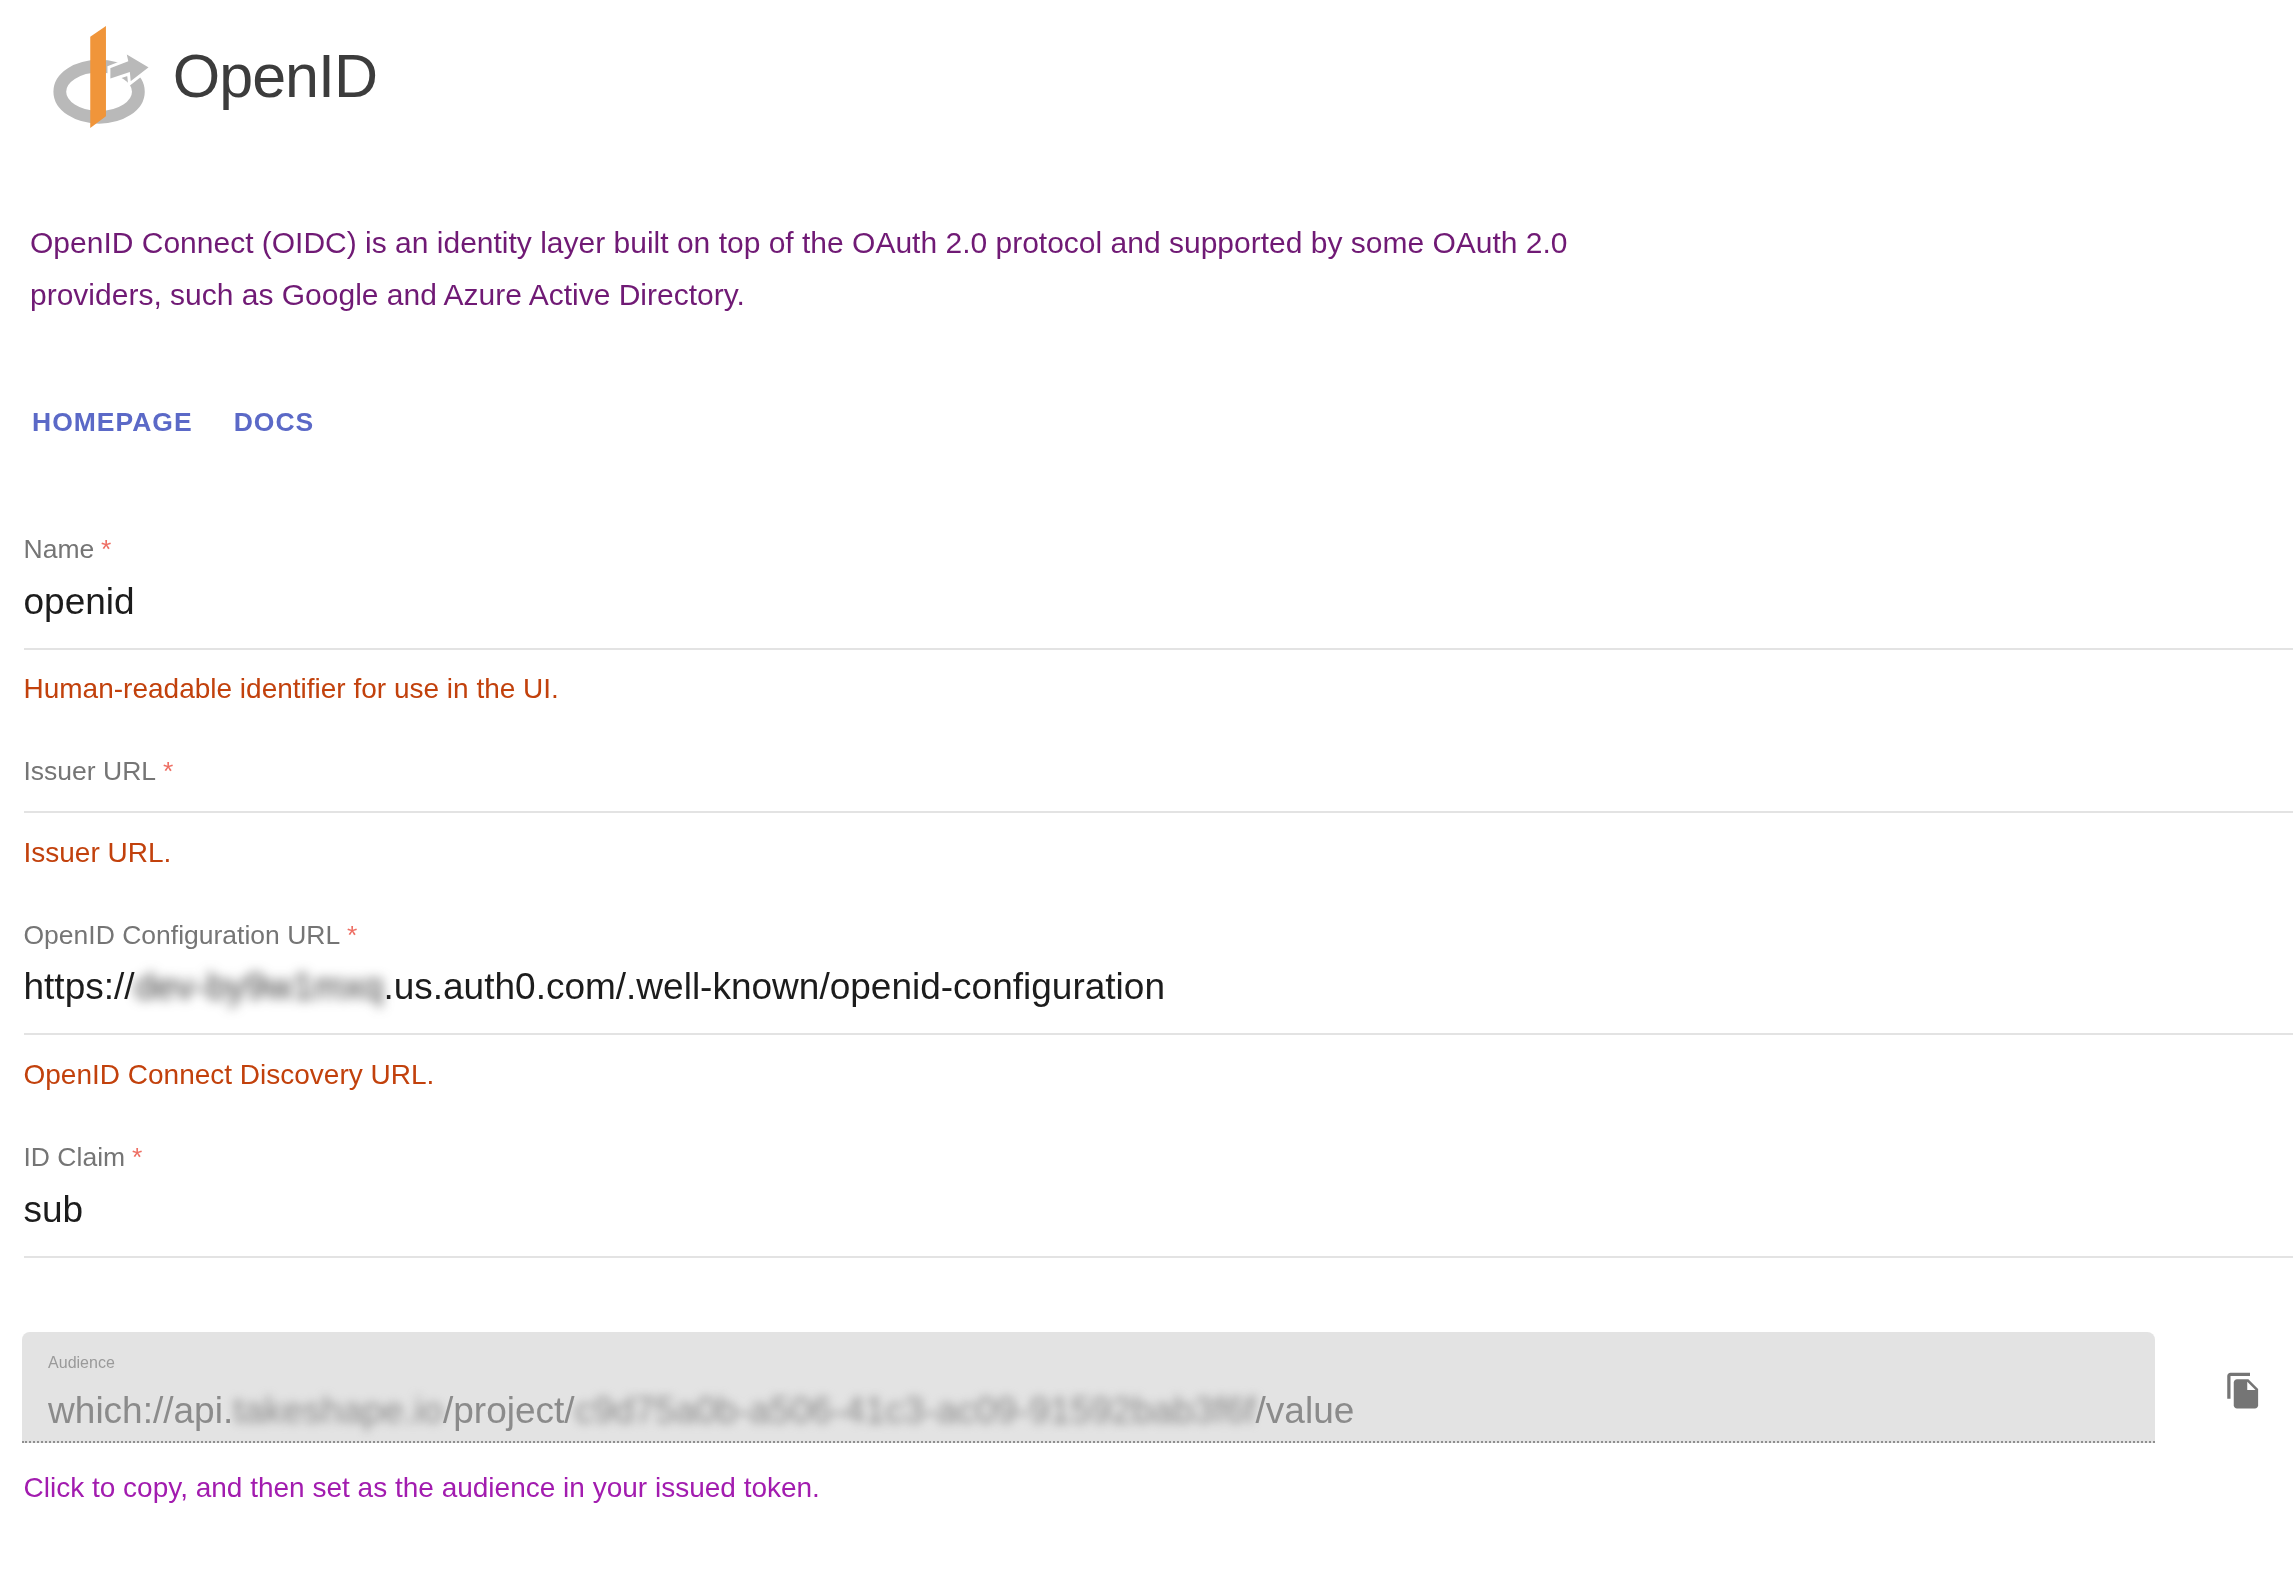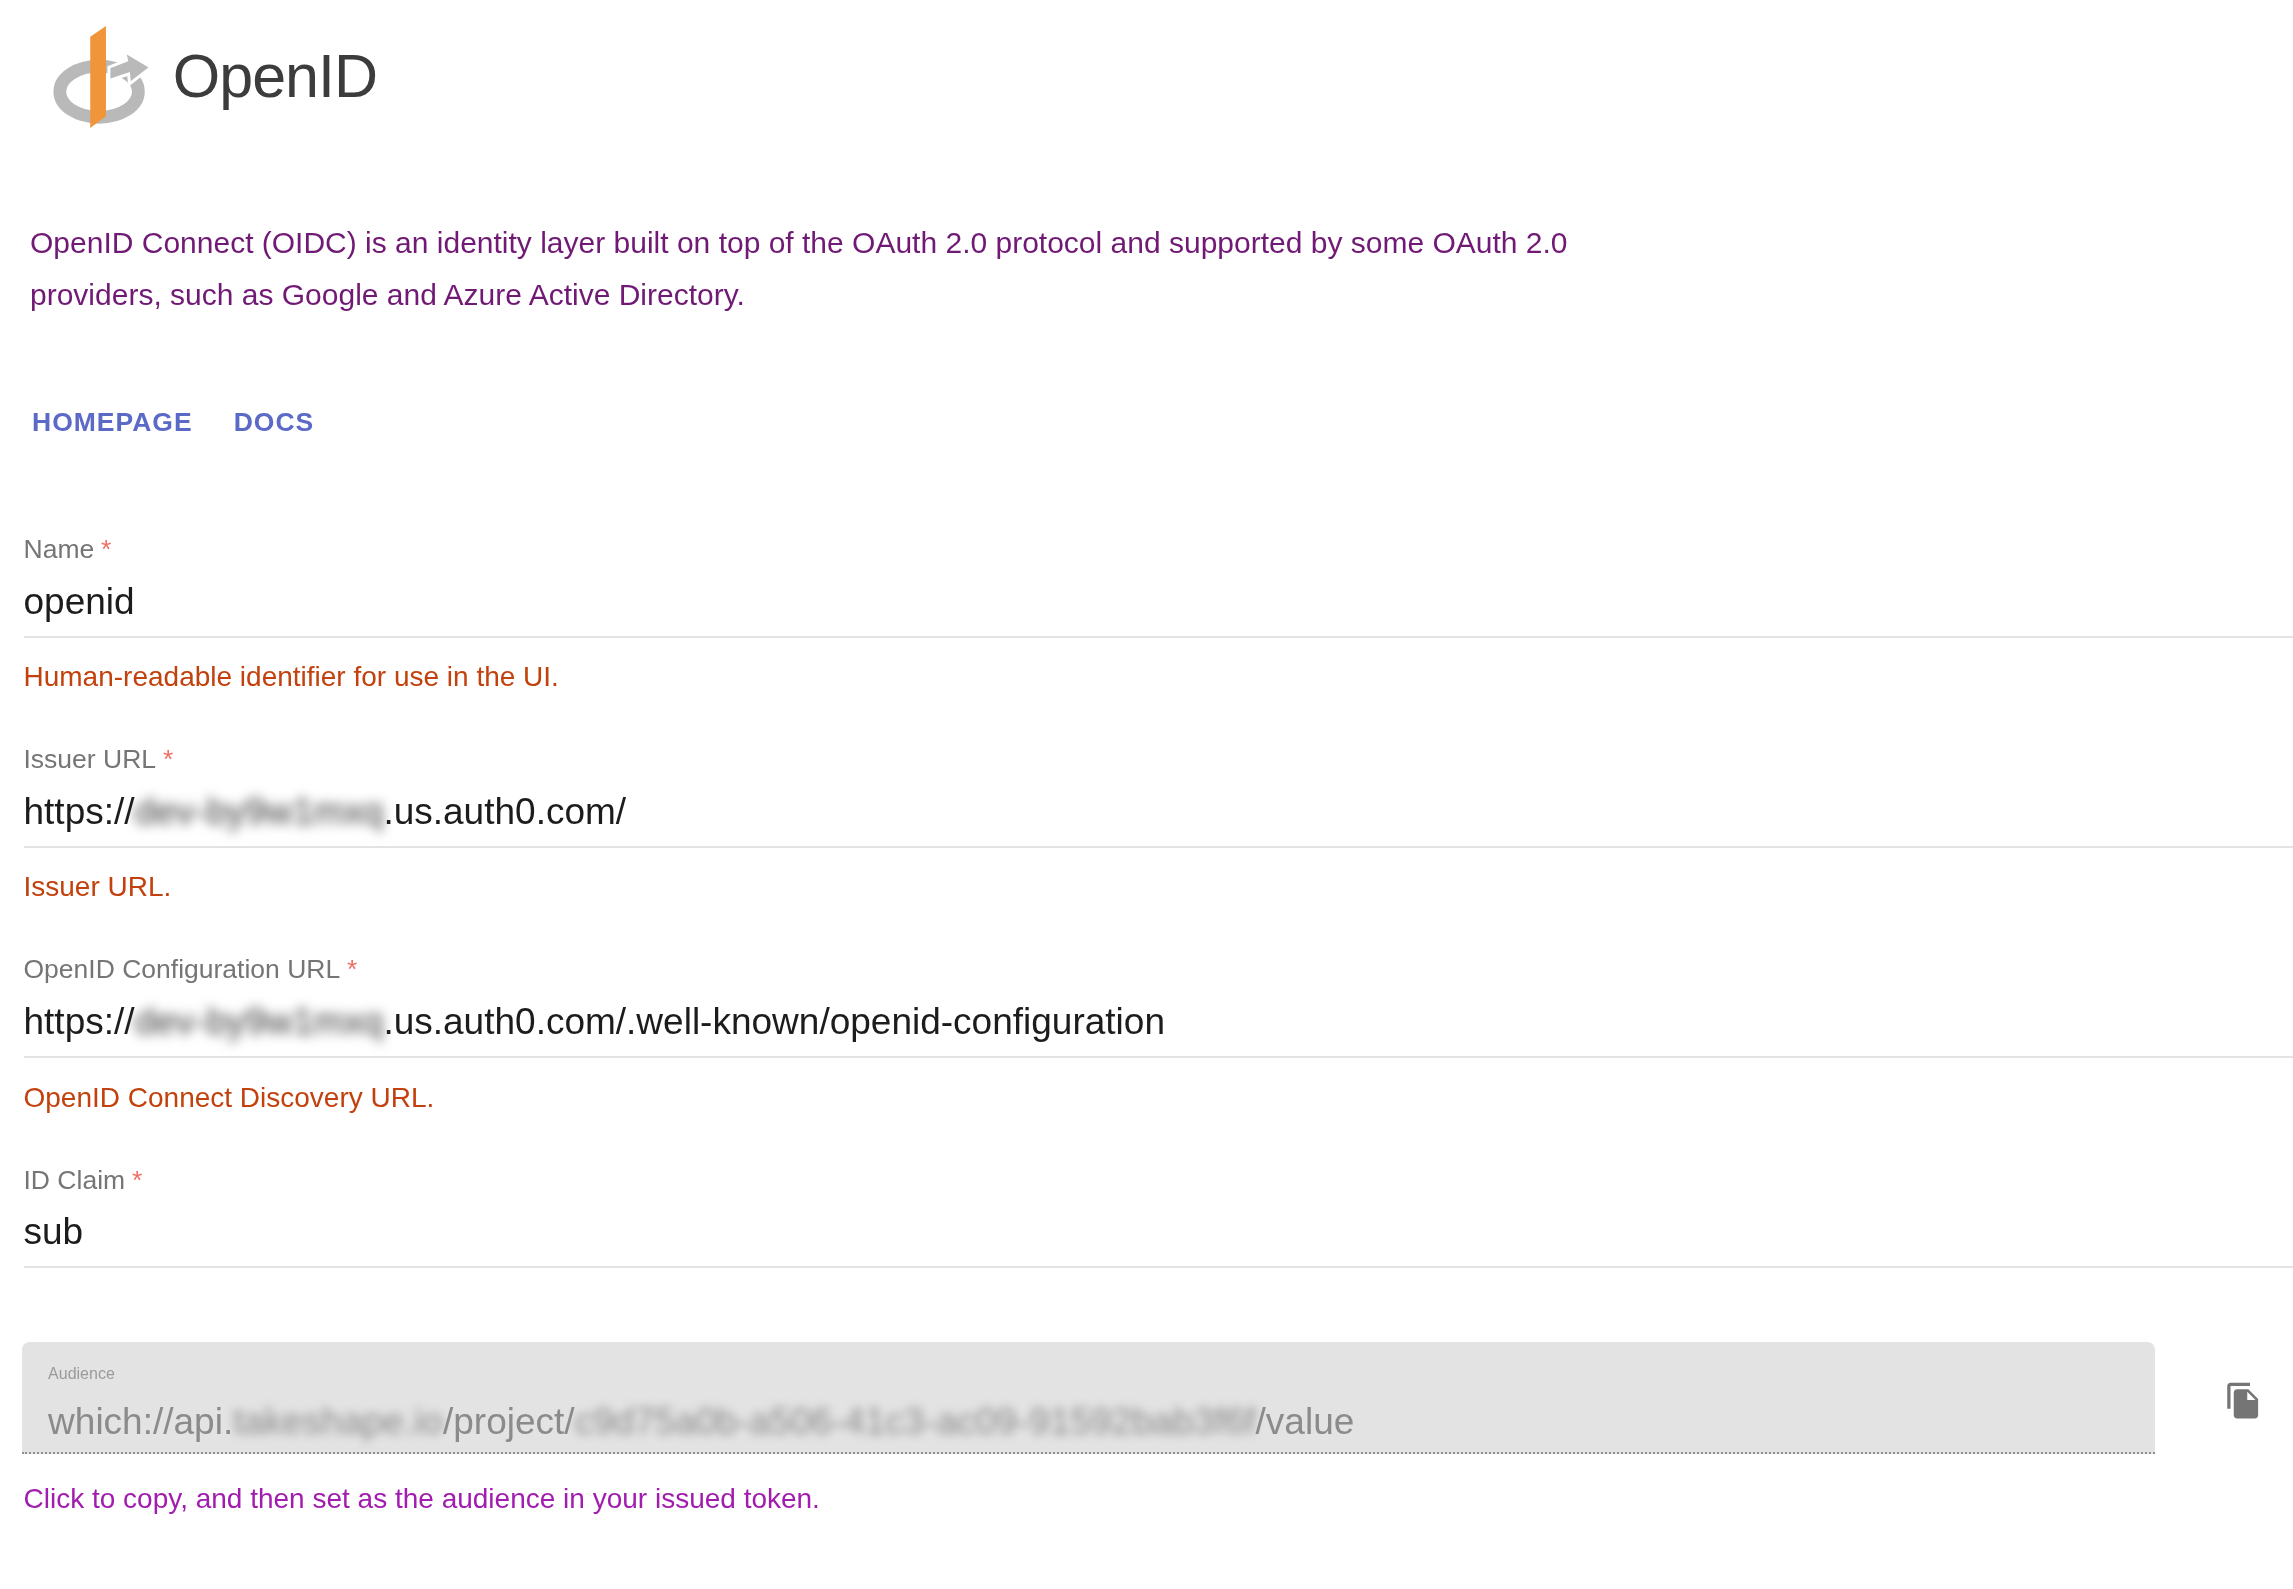--- a/index.html
+++ b/index.html
@@ -16,21 +16,21 @@
   .description span { display:block; }
 
   
   .links { display:flex; gap:41px; margin:86px 0 0 32px;align-items:flex-end; }
   .link { font-size:26.5px; font-weight:700; color:#5b69c7; letter-spacing:1px;
           text-decoration:none; cursor:pointer; }
 
   
   .form { margin-top:96px; }
   .field + .field { margin-top:51px; }
-  .field-main { margin-left:23.5px; border-bottom:2px solid #e3e3e3; padding-bottom:13px; }
+  .field-main { margin-left:23.5px; border-bottom:2px solid #e3e3e3; padding-bottom:25px; }
   .field-label { font-size:26.5px; color:#757575; line-height:30px; }
   .req { color:#ee6e63; margin-left:6.9px; }
   .field-value { margin-top:15.7px; font-size:37px; color:#1c1c1c; line-height:43px; white-space:nowrap; }
   .redacted-dark { filter:blur(5.9px); color:#3a3a3a; }
   .field-helper { margin:23.5px 23.5px 0; font-size:28px; color:#c2410c; line-height:32px; }
   .field-helper b { font-weight:700; }
 
   
   .audience-row { position:relative; margin:74px 0 0 21.6px; }
   .audience-box { width:2133px; background:#e3e3e3; border-radius:7.8px 7.8px 0 0;
@@ -71,21 +71,20 @@
     <div class="field-main">
       <div class="field-label"><span>Name</span><span class="req">*</span></div>
       <div class="field-value">openid</div>
     </div>
     <div class="field-helper">Human-readable identifier for use in the UI.</div>
   </div>
 
   <div class="field">
     <div class="field-main">
       <div class="field-label"><span>Issuer URL</span><span class="req">*</span></div>
-      <div class="field-value"><span>https://</span><span class="redacted-dark">dev-by9w1mxq</span><span>.us.auth0.com/</span></div>
     </div>
     <div class="field-helper">Issuer URL.</div>
   </div>
 
   <div class="field">
     <div class="field-main">
       <div class="field-label"><span>OpenID Configuration URL</span><span class="req">*</span></div>
       <div class="field-value"><span>https://</span><span class="redacted-dark">dev-by9w1mxq</span><span>.us.auth0.com/.well-known/openid-configuration</span></div>
     </div>
     <div class="field-helper">OpenID Connect Discovery URL.</div>

